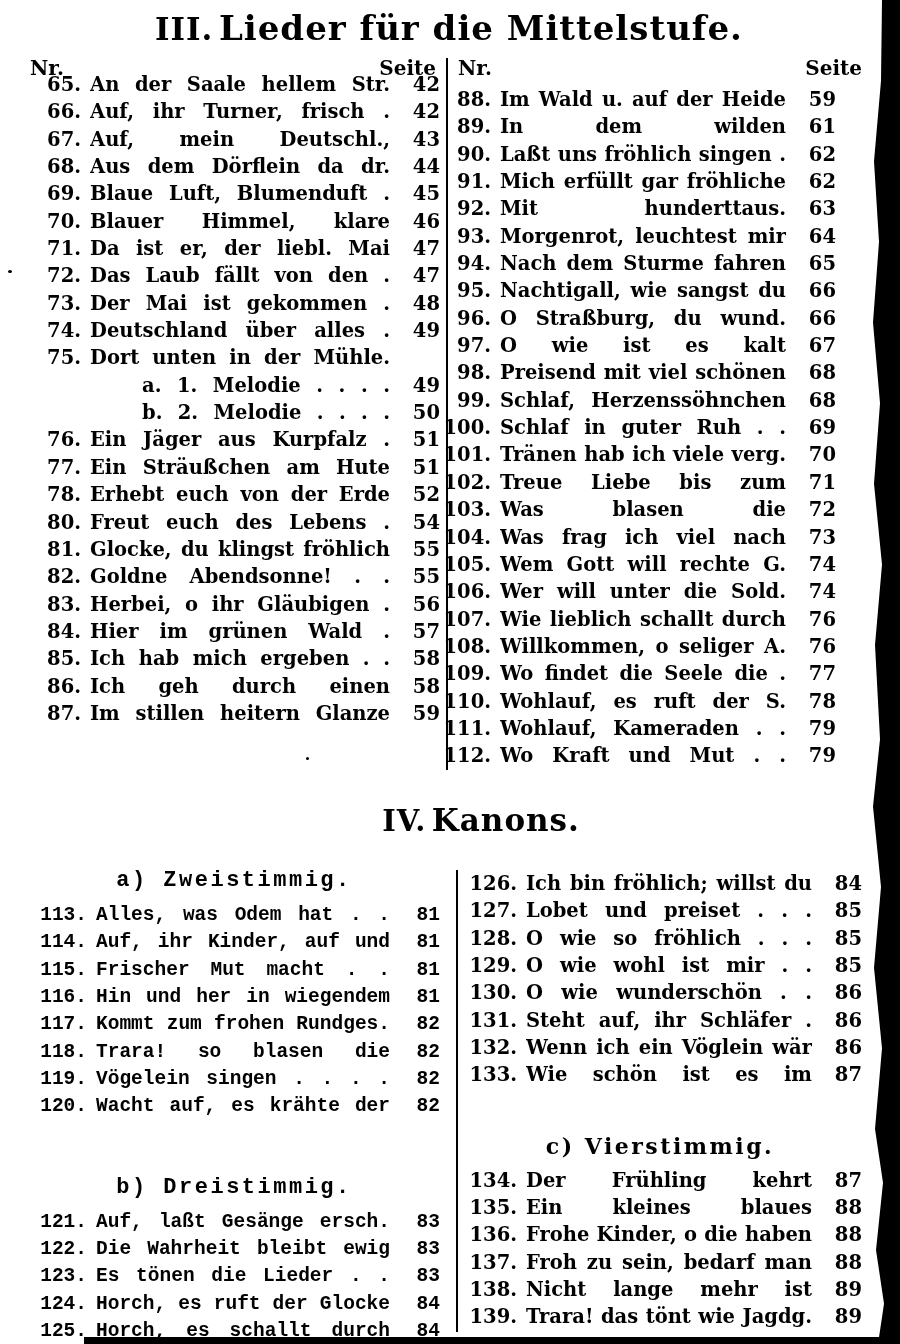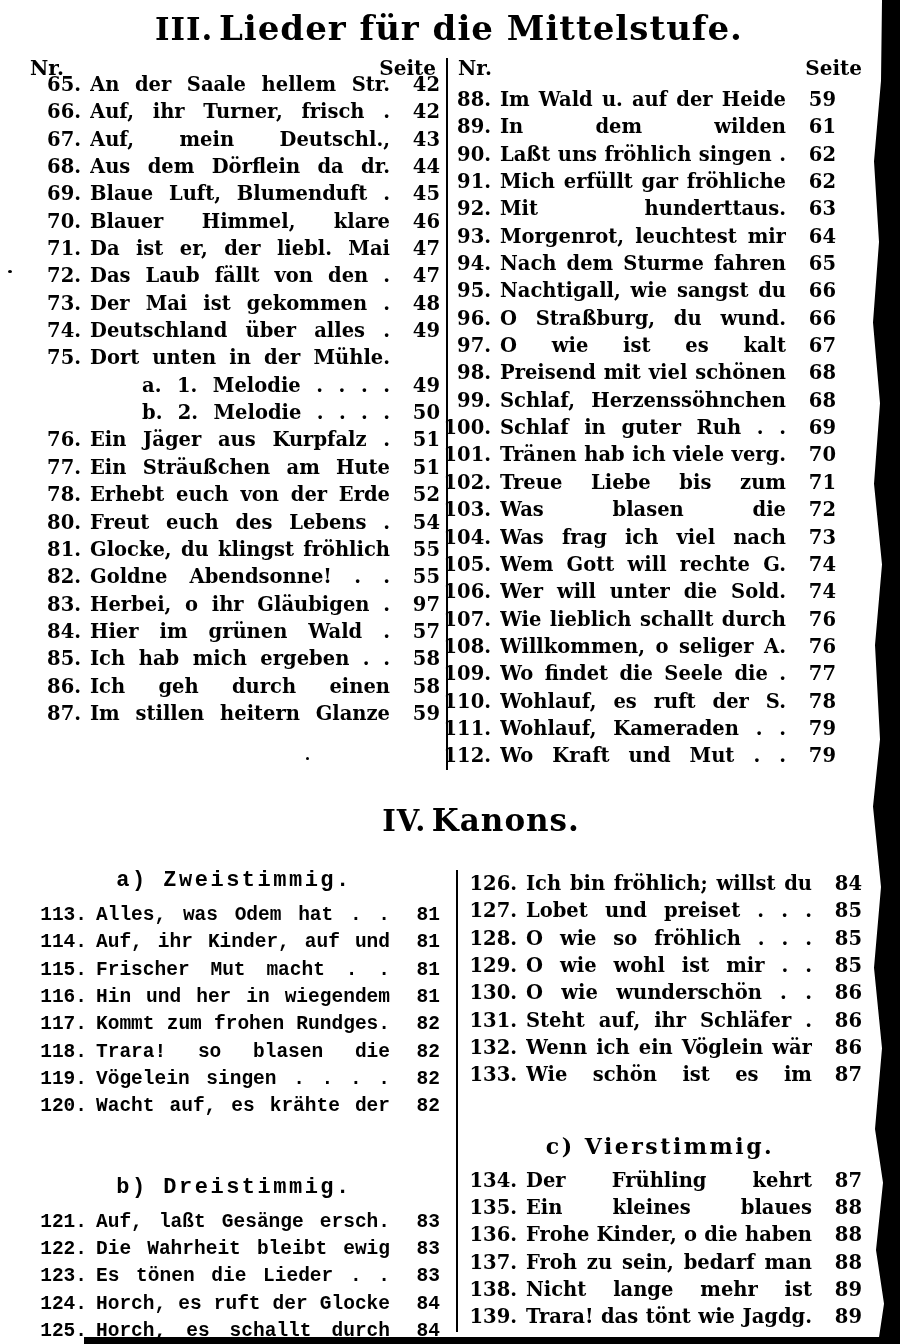--- a/index.html
+++ b/index.html
@@ -151,21 +151,21 @@
       <span class="pg">55</span>
     </div>
     <div class="row">
       <span class="nr">82.</span>
       <span class="ttl">Goldne Abendsonne! . .</span>
       <span class="pg">55</span>
     </div>
     <div class="row">
       <span class="nr">83.</span>
       <span class="ttl">Herbei, o ihr Gläubigen .</span>
-      <span class="pg">97</span>
+      <span class="pg">56</span>
     </div>
     <div class="row">
       <span class="nr">84.</span>
       <span class="ttl">Hier im grünen Wald .</span>
       <span class="pg">57</span>
     </div>
     <div class="row">
       <span class="nr">85.</span>
       <span class="ttl">Ich hab mich ergeben . .</span>
       <span class="pg">58</span>

